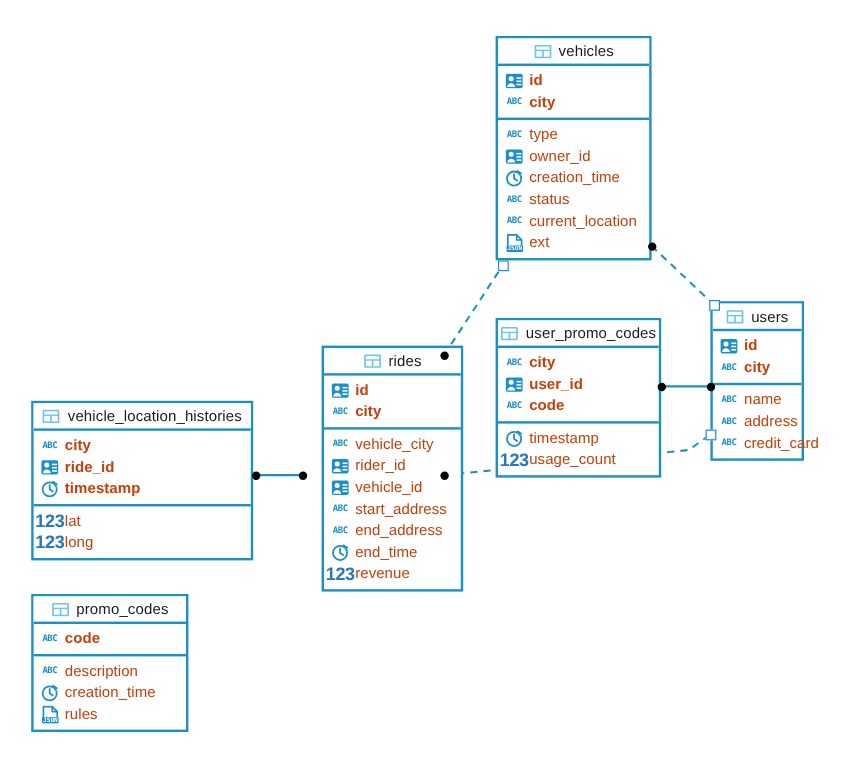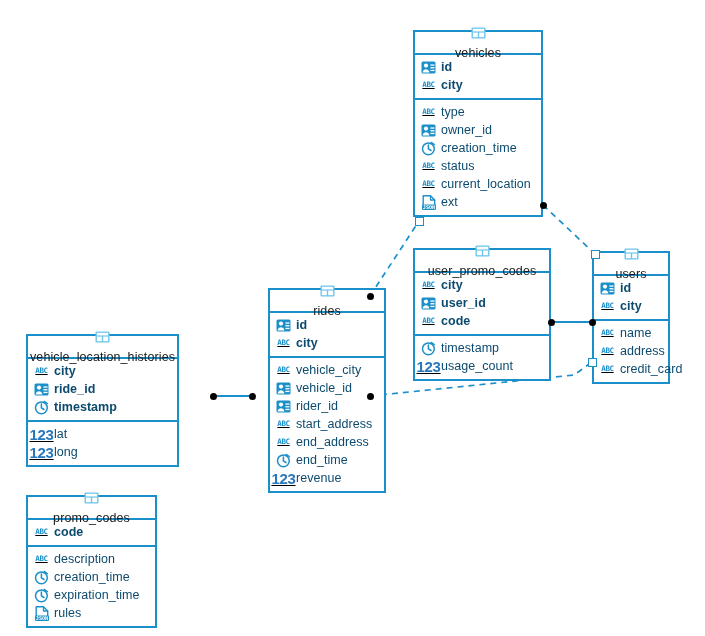--- a/index.html
+++ b/index.html
@@ -45,21 +45,20 @@
   .tbl-header {
     height: 23px;
     display: flex;
     align-items: center;
     justify-content: center;
     gap: 6px;
     border-bottom: 2px solid #1b8fc9;
     background: #ffffff;
     padding: 0 6px;
     box-sizing: border-box;
-    flex-direction: column;
   }
   .tbl-header .tbl-title {
     font-size: 12.5px;
     color: #1a1a1a;
     white-space: nowrap;
     letter-spacing: 0.1px;
   }
 
   .tbl-section {
     padding: 3px 0 4px 0;
@@ -72,37 +71,36 @@
     display: flex;
     align-items: center;
     gap: 5px;
     height: 18px;
     padding: 0 6px;
     box-sizing: border-box;
     white-space: nowrap;
   }
   .field-name {
     font-size: 12.5px;
-    color: #0c4a6e;
+    color: #c2410c;
     letter-spacing: 0.05px;
   }
   .field-row.pk .field-name {
     font-weight: bold;
   }
 
   
   .ico {
     width: 15px;
     height: 15px;
     flex: 0 0 15px;
     display: inline-flex;
     align-items: center;
     justify-content: center;
     position: relative;
-    text-decoration: underline;
   }
   .ico svg { display: block; }
 
   .ico-abc {
     font-family: "DejaVu Sans Mono", monospace;
     font-size: 7.5px;
     font-weight: bold;
     color: #1b8fc9;
     letter-spacing: -0.4px;
     line-height: 1;
@@ -243,21 +241,21 @@
                 <path d="M1.2 0.8h7.3l4.2 4.1v9.3H1.2z" fill="#ffffff" stroke="#1b8fc9" stroke-width="1.4" stroke-linejoin="round"></path>
                 <path d="M8.5 0.9v4.1h4.1" fill="none" stroke="#1b8fc9" stroke-width="1.3" stroke-linejoin="round"></path>
                 <rect x="0" y="9.4" width="14" height="5.3" rx="0.8" fill="#1b8fc9"></rect>
                 <text x="7" y="13.6" font-family="DejaVu Sans Mono, monospace" font-size="5.1" font-weight="bold" fill="#ffffff" text-anchor="middle">JSON</text>
               </svg>
             </span>
             <span class="field-name">ext</span>
           </div>
         </div>
       </div>
-      <div class="table-card" style="left: 413px; top: 248px; width: 138px;">
+      <div class="table-card" style="left: 413px; top: 265px; width: 138px;">
         <div class="tbl-header">
           <span class="ico">
             <svg width="15" height="12" viewBox="0 0 15 12">
               <rect x="0.5" y="0.5" width="14" height="11" rx="1" fill="#6ec6ec"></rect>
               <rect x="1.9" y="1.8" width="11.2" height="2.6" fill="#ffffff"></rect>
               <rect x="1.9" y="5.6" width="4.9" height="4.6" fill="#ffffff"></rect>
               <rect x="8.2" y="5.6" width="4.9" height="4.6" fill="#ffffff"></rect>
             </svg>
           </span>
           <span class="tbl-title">user_promo_codes</span>
@@ -406,34 +404,34 @@
             <span class="ico">
               <svg width="15" height="13" viewBox="0 0 15 13">
                 <rect x="0.5" y="0.5" width="14" height="12" rx="1.5" fill="#1b8fc9"></rect>
                 <circle cx="5" cy="4.6" r="2.1" fill="#ffffff"></circle>
                 <path d="M1.6 11.4c0.4-2.1 1.8-3.1 3.4-3.1s3 1 3.4 3.1z" fill="#ffffff"></path>
                 <rect x="9.4" y="3.4" width="4.1" height="1.3" fill="#ffffff"></rect>
                 <rect x="9.4" y="6.1" width="4.1" height="1.3" fill="#ffffff"></rect>
                 <rect x="9.4" y="8.8" width="4.1" height="1.3" fill="#ffffff"></rect>
               </svg>
             </span>
+            <span class="field-name">rider_id</span>
+          </div>
+          <div class="field-row">
+            <span class="ico">
+              <svg width="15" height="13" viewBox="0 0 15 13">
+                <rect x="0.5" y="0.5" width="14" height="12" rx="1.5" fill="#1b8fc9"></rect>
+                <circle cx="5" cy="4.6" r="2.1" fill="#ffffff"></circle>
+                <path d="M1.6 11.4c0.4-2.1 1.8-3.1 3.4-3.1s3 1 3.4 3.1z" fill="#ffffff"></path>
+                <rect x="9.4" y="3.4" width="4.1" height="1.3" fill="#ffffff"></rect>
+                <rect x="9.4" y="6.1" width="4.1" height="1.3" fill="#ffffff"></rect>
+                <rect x="9.4" y="8.8" width="4.1" height="1.3" fill="#ffffff"></rect>
+              </svg>
+            </span>
             <span class="field-name">vehicle_id</span>
-          </div>
-          <div class="field-row">
-            <span class="ico">
-              <svg width="15" height="13" viewBox="0 0 15 13">
-                <rect x="0.5" y="0.5" width="14" height="12" rx="1.5" fill="#1b8fc9"></rect>
-                <circle cx="5" cy="4.6" r="2.1" fill="#ffffff"></circle>
-                <path d="M1.6 11.4c0.4-2.1 1.8-3.1 3.4-3.1s3 1 3.4 3.1z" fill="#ffffff"></path>
-                <rect x="9.4" y="3.4" width="4.1" height="1.3" fill="#ffffff"></rect>
-                <rect x="9.4" y="6.1" width="4.1" height="1.3" fill="#ffffff"></rect>
-                <rect x="9.4" y="8.8" width="4.1" height="1.3" fill="#ffffff"></rect>
-              </svg>
-            </span>
-            <span class="field-name">rider_id</span>
           </div>
           <div class="field-row">
             <span class="ico">
               <span class="ico-abc">ABC</span>
             </span>
             <span class="field-name">start_address</span>
           </div>
           <div class="field-row">
             <span class="ico">
               <span class="ico-abc">ABC</span>
@@ -451,21 +449,21 @@
             <span class="field-name">end_time</span>
           </div>
           <div class="field-row">
             <span class="ico">
               <span class="ico-num">123</span>
             </span>
             <span class="field-name">revenue</span>
           </div>
         </div>
       </div>
-      <div class="table-card" style="left: 26px; top: 334px; width: 153px;">
+      <div class="table-card" style="left: 26px; top: 334px; width: 185px;">
         <div class="tbl-header">
           <span class="ico">
             <svg width="15" height="12" viewBox="0 0 15 12">
               <rect x="0.5" y="0.5" width="14" height="11" rx="1" fill="#6ec6ec"></rect>
               <rect x="1.9" y="1.8" width="11.2" height="2.6" fill="#ffffff"></rect>
               <rect x="1.9" y="5.6" width="4.9" height="4.6" fill="#ffffff"></rect>
               <rect x="8.2" y="5.6" width="4.9" height="4.6" fill="#ffffff"></rect>
             </svg>
           </span>
           <span class="tbl-title">vehicle_location_histories</span>
@@ -548,30 +546,20 @@
               <svg width="15" height="15" viewBox="0 0 15 15">
                 <circle cx="7.4" cy="7.8" r="5.9" fill="none" stroke="#1b8fc9" stroke-width="1.5"></circle>
                 <path d="M7.4 4.1v3.7l2.6 1.7" fill="none" stroke="#1b8fc9" stroke-width="1.5" stroke-linecap="round"></path>
                 <path d="M10.2 1.4l3.2 2.1" fill="none" stroke="#1b8fc9" stroke-width="1.4" stroke-linecap="round"></path>
               </svg>
             </span>
             <span class="field-name">creation_time</span>
           </div>
           <div class="field-row">
             <span class="ico">
-              <svg width="15" height="15" viewBox="0 0 15 15">
-                <circle cx="7.4" cy="7.8" r="5.9" fill="none" stroke="#1b8fc9" stroke-width="1.5"></circle>
-                <path d="M7.4 4.1v3.7l2.6 1.7" fill="none" stroke="#1b8fc9" stroke-width="1.5" stroke-linecap="round"></path>
-                <path d="M10.2 1.4l3.2 2.1" fill="none" stroke="#1b8fc9" stroke-width="1.4" stroke-linecap="round"></path>
-              </svg>
-            </span>
-            <span class="field-name">expiration_time</span>
-          </div>
-          <div class="field-row">
-            <span class="ico">
               <svg width="14" height="15" viewBox="0 0 14 15">
                 <path d="M1.2 0.8h7.3l4.2 4.1v9.3H1.2z" fill="#ffffff" stroke="#1b8fc9" stroke-width="1.4" stroke-linejoin="round"></path>
                 <path d="M8.5 0.9v4.1h4.1" fill="none" stroke="#1b8fc9" stroke-width="1.3" stroke-linejoin="round"></path>
                 <rect x="0" y="9.4" width="14" height="5.3" rx="0.8" fill="#1b8fc9"></rect>
                 <text x="7" y="13.6" font-family="DejaVu Sans Mono, monospace" font-size="5.1" font-weight="bold" fill="#ffffff" text-anchor="middle">JSON</text>
               </svg>
             </span>
             <span class="field-name">rules</span>
           </div>
         </div>

